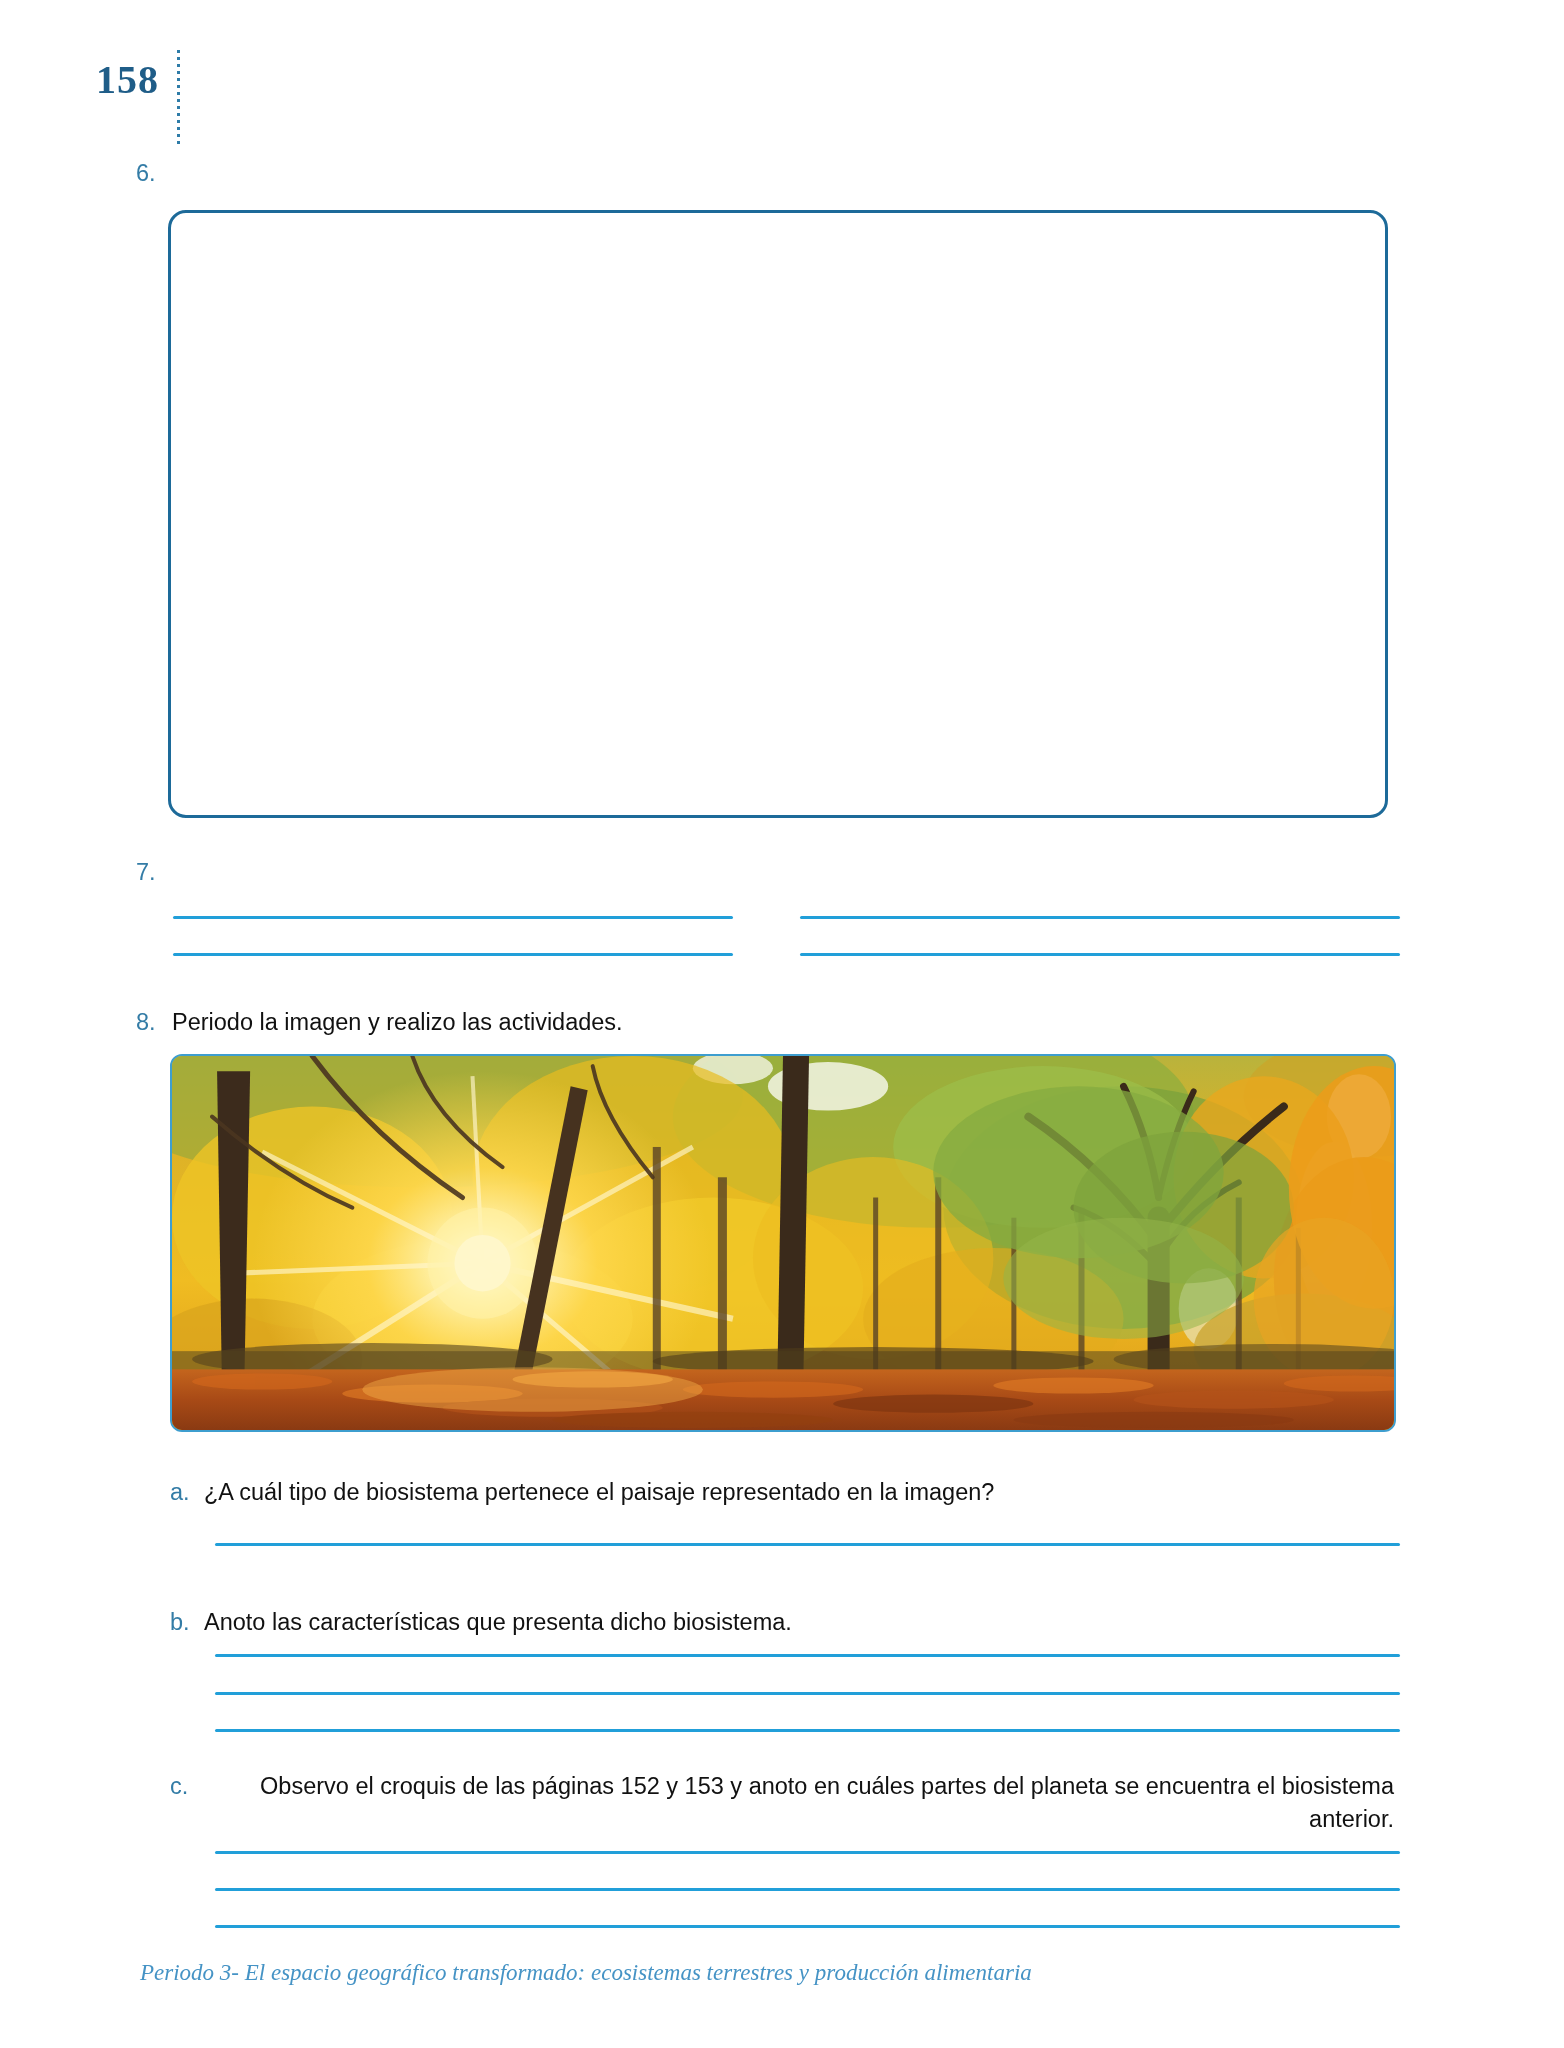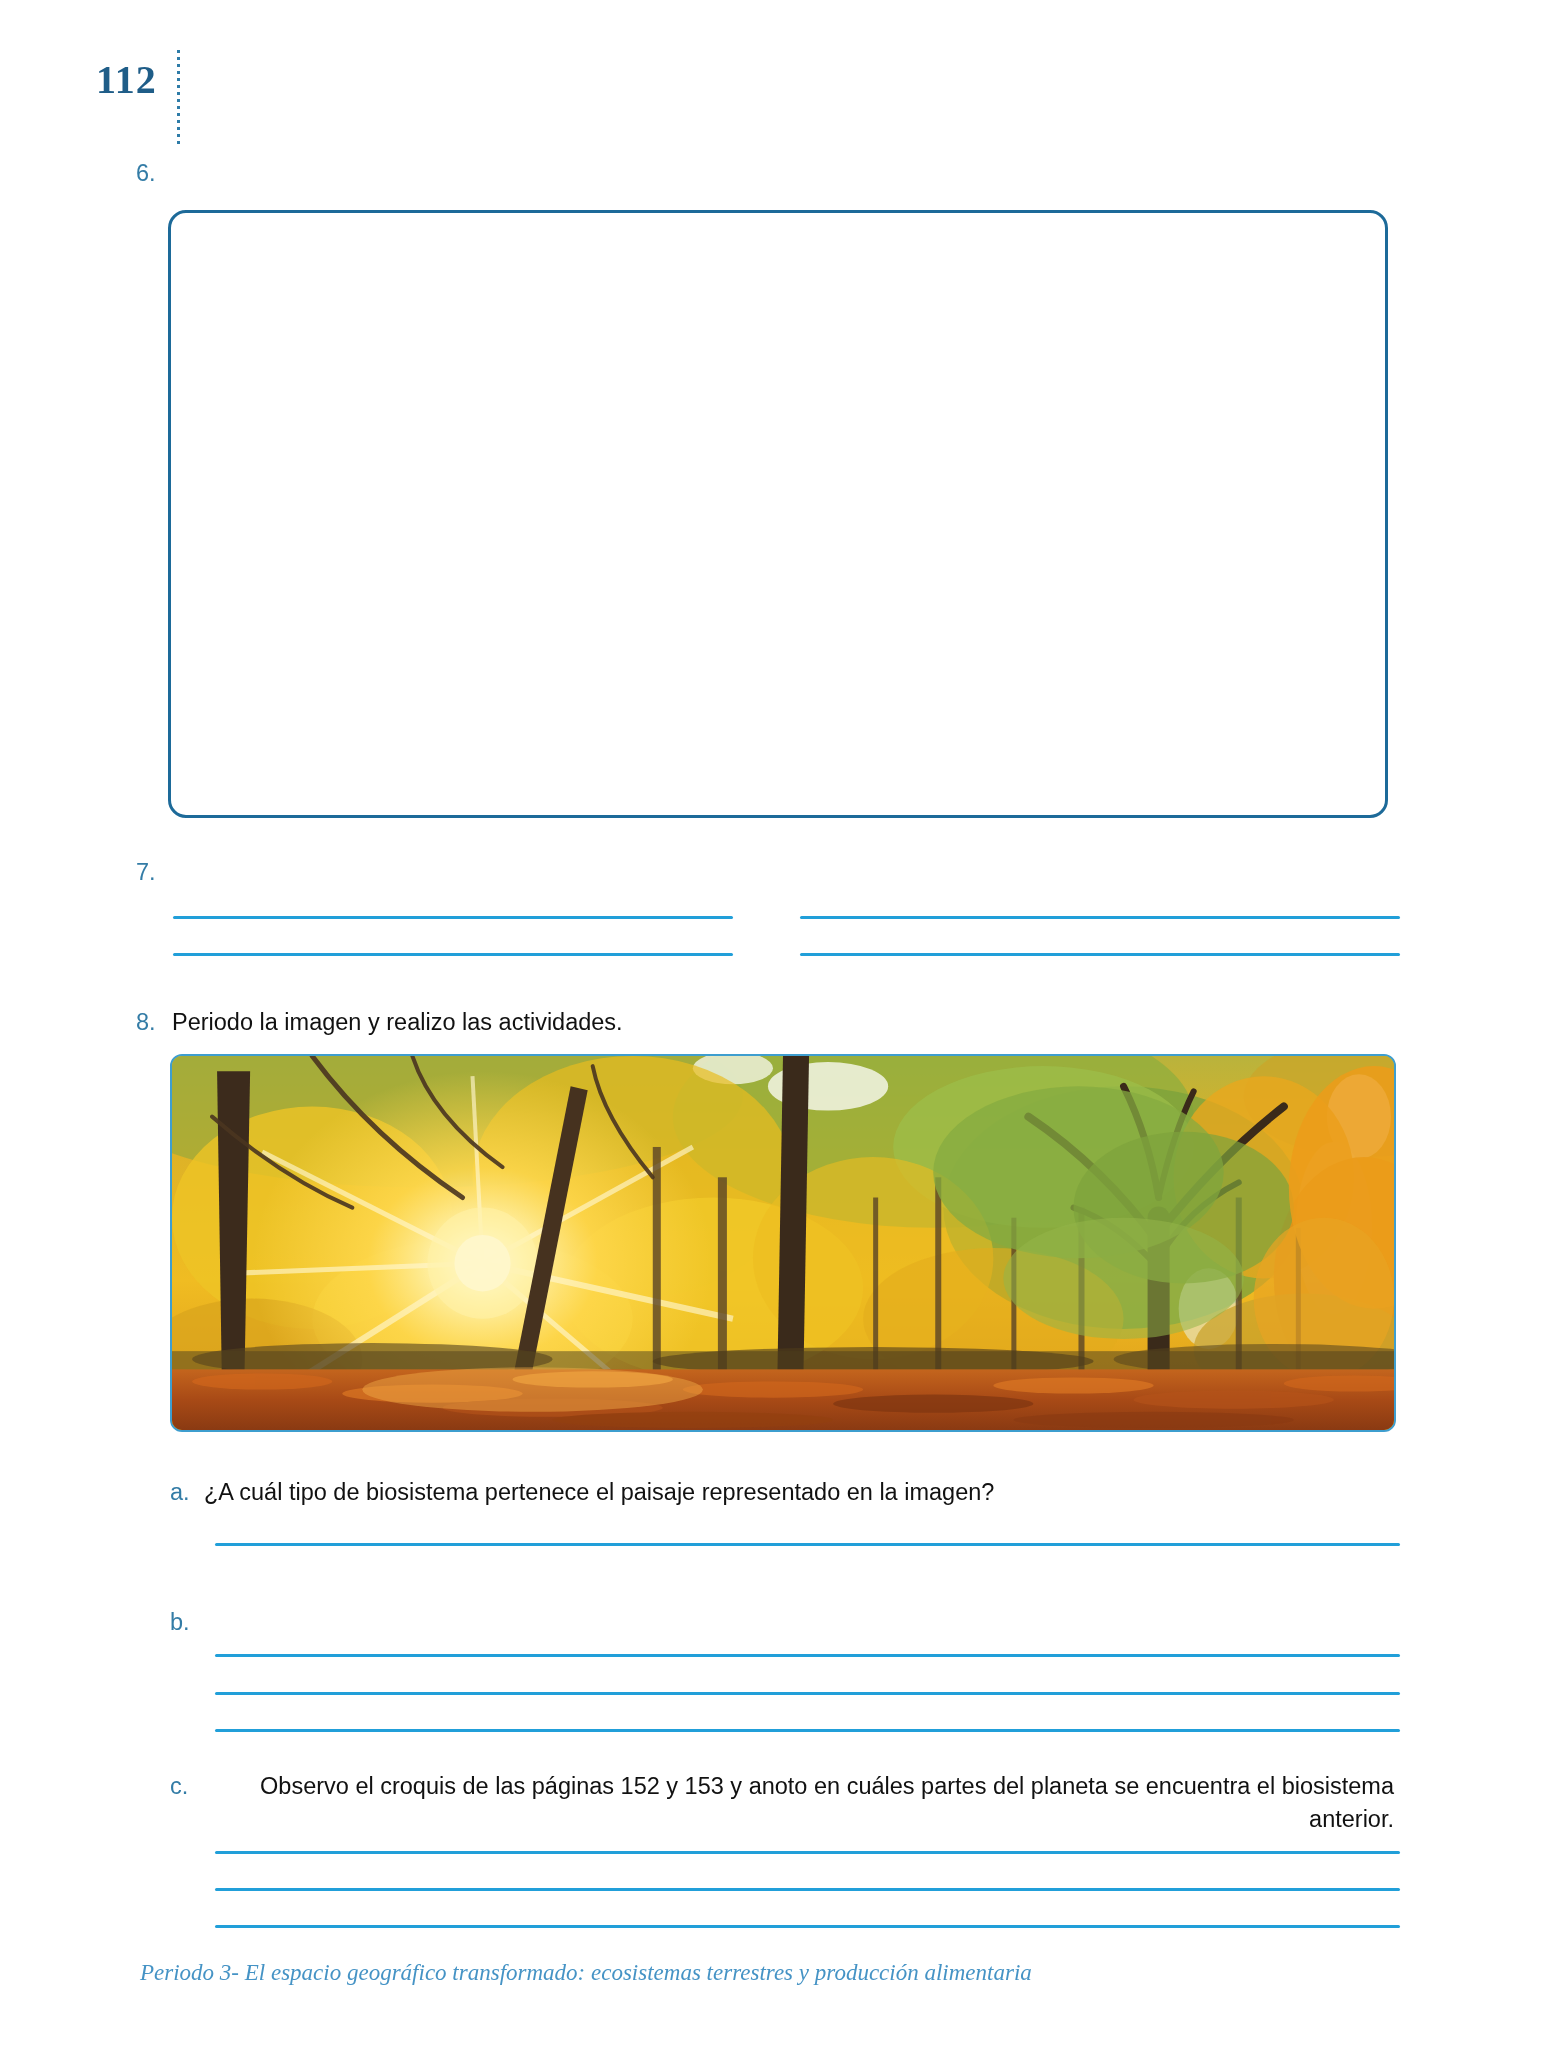--- a/index.html
+++ b/index.html
@@ -38,21 +38,21 @@
   .photo-frame svg{display:block;width:100%;height:100%;}
   
   .footer{
     left:140px;top:1960px;font-family:Liberation Serif, serif;
     font-style:italic;font-size:23px;color:#4593c5;
   }
 </style>
 </head>
 <body>
 
-<div class="abs page-num">112</div>
+<div class="abs page-num">158</div>
 <div class="abs dotted-rule"></div>
 
 <div class="abs q-row" style="left:136px;top:157px;width:1320px;">
   <span class="q-num">6.</span>
 </div>
 
 <div class="abs draw-box"></div>
 
 <div class="abs q-row" style="left:136px;top:856px;width:1320px;">
   <span class="q-num">7.</span>
@@ -193,20 +193,21 @@
 </div>
 
 <div class="abs sub-row" style="left:170px;top:1476px;width:1240px;">
   <span class="sub-num">a.</span>
   <span class="q-text">¿A cuál tipo de biosistema pertenece el paisaje representado en la imagen?</span>
 </div>
 <div class="abs ans-line" style="left:215px;top:1543px;width:1185px;"></div>
 
 <div class="abs sub-row" style="left:170px;top:1606px;width:1240px;">
   <span class="sub-num">b.</span>
+  <span class="q-text">Anoto las características que presenta dicho biosistema.</span>
 </div>
 <div class="abs ans-line" style="left:215px;top:1654px;width:1185px;"></div>
 <div class="abs ans-line" style="left:215px;top:1692px;width:1185px;"></div>
 <div class="abs ans-line" style="left:215px;top:1729px;width:1185px;"></div>
 
 <div class="abs sub-row" style="left:170px;top:1770px;width:1250px;">
   <span class="sub-num">c.</span>
   <span class="q-text" style="width:1190px;text-align:right;">Observo el croquis de las páginas 152 y 153 y anoto en cuáles partes del planeta se encuentra el biosistema anterior.</span>
 </div>
 <div class="abs ans-line" style="left:215px;top:1851px;width:1185px;"></div>

